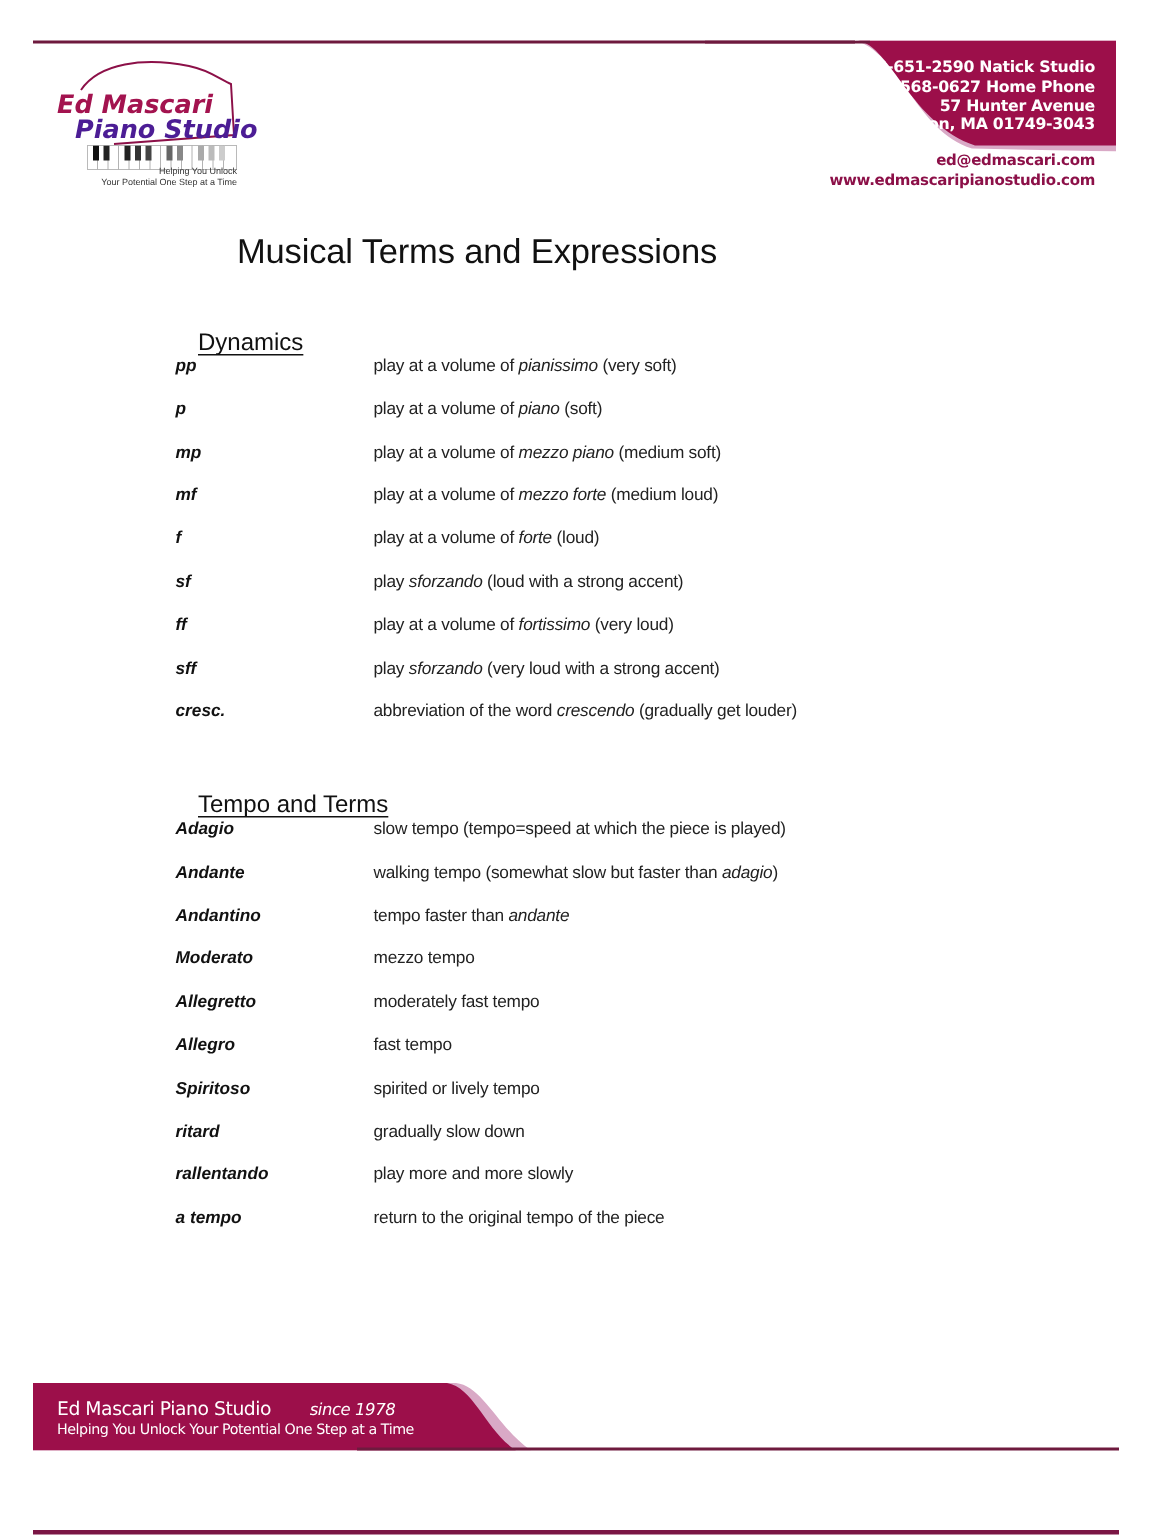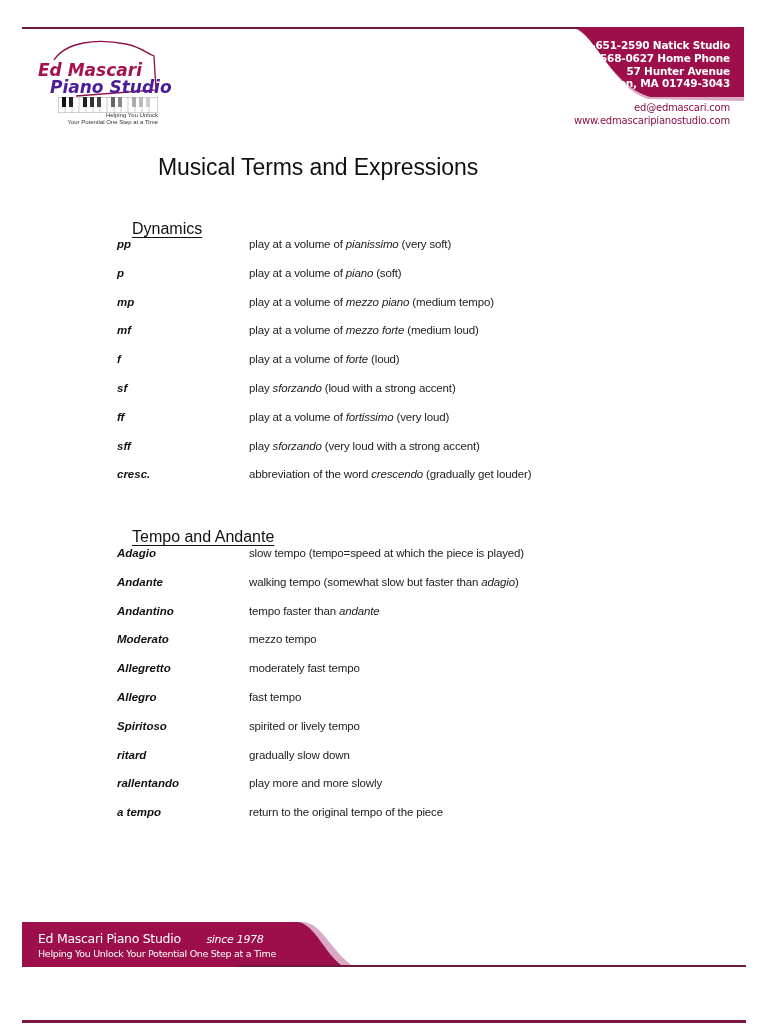--- a/index.html
+++ b/index.html
@@ -1,21 +1,21 @@
 <!DOCTYPE html>
 <html><head>
 <meta charset="utf-8">
 <style>
   html, body { margin:0; padding:0; }
   body { width:768px; height:1024px; background:#ffffff; position:relative; overflow:hidden; font-family:"Liberation Sans", sans-serif; color:#111; }
   .top-rule { position:absolute; left:22px; top:27px; width:548px; height:2px; background:#6e1a3e; }
   .banner { position:absolute; left:470px; top:27px; width:274px; height:74px; }
   .banner svg { position:absolute; left:0; top:0; }
   .contact { position:absolute; right:38px; top:39px; text-align:right; color:#fff; font-weight:bold; font-size:10.5px; line-height:12.8px; font-family:"DejaVu Sans", sans-serif; letter-spacing:-0.2px; }
-  .web { position:absolute; right:38px; top:102px; text-align:right; color:#8c1048; font-weight:normal; font-size:10px; line-height:12.5px; font-family:"DejaVu Sans", sans-serif; letter-spacing:-0.2px; }
+  .web { position:absolute; right:38px; top:102px; text-align:right; color:#8c1048; font-weight:bold; font-size:10px; line-height:12.5px; font-family:"DejaVu Sans", sans-serif; letter-spacing:-0.2px; }
   .logo { position:absolute; left:36px; top:38px; width:130px; height:90px; }
   .logo-line1 { position:absolute; left:2px; top:22px; font-family:"DejaVu Sans", sans-serif; font-weight:bold; font-style:italic; font-size:17px; color:#a3134f; white-space:nowrap; }
   .logo-line2 { position:absolute; left:14px; top:39px; font-family:"DejaVu Sans", sans-serif; font-weight:bold; font-style:italic; font-size:17px; color:#4c1d95; white-space:nowrap; }
   .logo-tag { position:absolute; right:8px; top:74px; text-align:right; font-size:6px; line-height:7px; color:#333; white-space:nowrap; }
   .keys { position:absolute; left:22px; top:59px; }
   h1 { position:absolute; left:0; width:636px; top:154px; margin:0; text-align:center; font-size:23px; font-weight:normal; color:#111; letter-spacing:-0.1px; }
   .section-title { position:absolute; left:117px; margin:15px; font-size:16px; font-weight:normal; text-decoration:underline; text-underline-offset:3px; }
   .row { position:absolute; left:117px; height:16px; font-size:11.5px; white-space:nowrap; }
   .term { position:absolute; left:0; top:0; font-weight:bold; font-style:italic; font-size:11.5px; }
   .def { position:absolute; left:132px; top:0; color:#222; font-size:11.5px; letter-spacing:-0.15px; }
@@ -99,21 +99,21 @@
     <div class="row" style="top: 238px;">
       <span class="term">pp</span>
       <span class="def"><span>play at a volume of </span><i>pianissimo</i><span> (very soft)</span></span>
     </div>
     <div class="row" style="top: 266.8px;">
       <span class="term">p</span>
       <span class="def"><span>play at a volume of </span><i>piano</i><span> (soft)</span></span>
     </div>
     <div class="row" style="top: 295.6px;">
       <span class="term">mp</span>
-      <span class="def"><span>play at a volume of </span><i>mezzo piano</i><span> (medium tempo)</span></span>
+      <span class="def"><span>play at a volume of </span><i>mezzo piano</i><span> (medium soft)</span></span>
     </div>
     <div class="row" style="top: 324.4px;">
       <span class="term">mf</span>
       <span class="def"><span>play at a volume of </span><i>mezzo forte</i><span> (medium loud)</span></span>
     </div>
     <div class="row" style="top: 353.2px;">
       <span class="term">f</span>
       <span class="def"><span>play at a volume of </span><i>forte</i><span> (loud)</span></span>
     </div>
     <div class="row" style="top: 382px;">
@@ -127,21 +127,21 @@
     <div class="row" style="top: 439.6px;">
       <span class="term">sff</span>
       <span class="def"><span>play </span><i>sforzando</i><span> (very loud with a strong accent)</span></span>
     </div>
     <div class="row" style="top: 468.4px;">
       <span class="term">cresc.</span>
       <span class="def"><span>abbreviation of the word </span><i>crescendo</i><span> (gradually get louder)</span></span>
     </div>
   </div>
 
-<h2 class="section-title" style="top:513px">Tempo and Andante</h2>
+<h2 class="section-title" style="top:513px">Tempo and Terms</h2>
 <div id="sec1">
     <div class="row" style="top: 547px;">
       <span class="term">Adagio</span>
       <span class="def"><span>slow tempo (tempo=speed at which the piece is played)</span><i></i><span></span></span>
     </div>
     <div class="row" style="top: 575.8px;">
       <span class="term">Andante</span>
       <span class="def"><span>walking tempo (somewhat slow but faster than </span><i>adagio</i><span>)</span></span>
     </div>
     <div class="row" style="top: 604.6px;">

